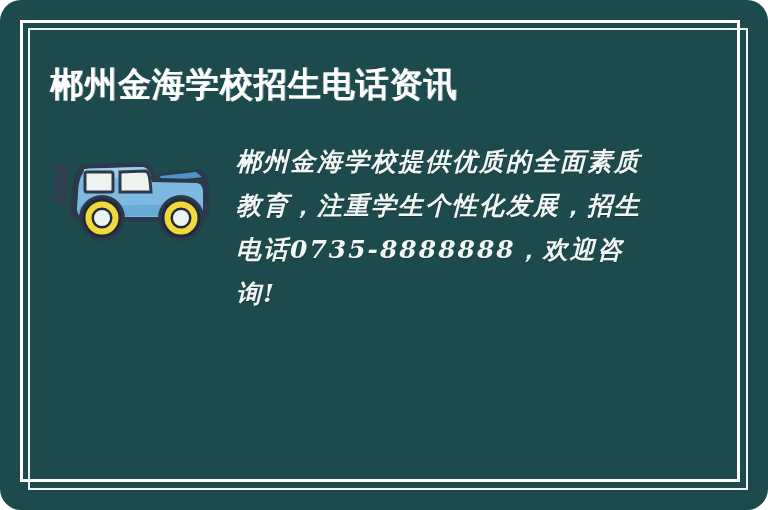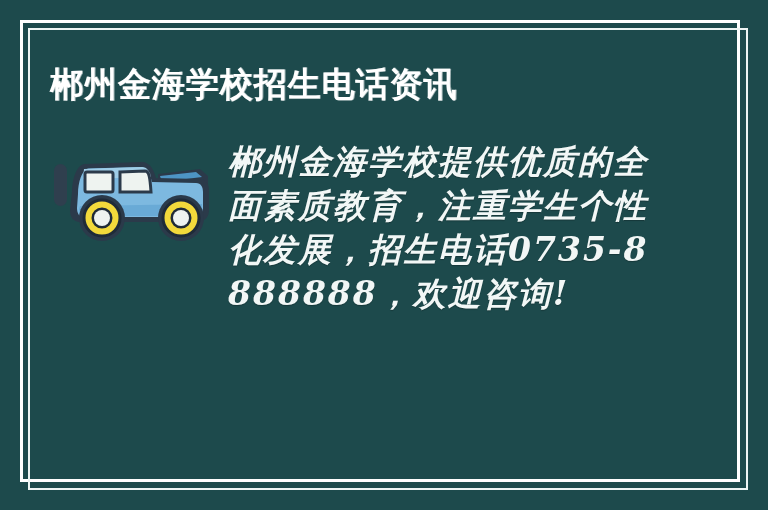--- a/index.html
+++ b/index.html
@@ -12,20 +12,21 @@
     overflow: hidden;
     font-family: "Liberation Sans", sans-serif;
   }
 
   .poster {
     position: relative;
     width: 768px;
     height: 510px;
     background: #1d4a4c;
     overflow: hidden;
+    border-radius: 21px;
   }
 
   
   .frame {
     position: absolute;
     border: 3px solid #ffffff;
     pointer-events: none;
   }
   .frame-outer {
     left: 20px;
@@ -76,23 +77,23 @@
     margin-top: 8px;
   }
   .illustration svg {
     display: block;
     width: 170px;
     height: 105px;
   }
 
   .body-text {
     flex: 1 1 auto;
-    margin-left: 8px;
+    margin-left: 16px;
     color: #f2f7f6;
-    font-size: 33px;
+    font-size: 25px;
     line-height: 44px;
     letter-spacing: 2px;
     font-family: "DejaVu Serif", "Liberation Serif", serif;
     font-style: italic;
     font-weight: 600;
     max-width: 425px;
     word-break: break-all;
     text-shadow: 0 1px 1px rgba(0,0,0,0.25);
   }
 </style>

